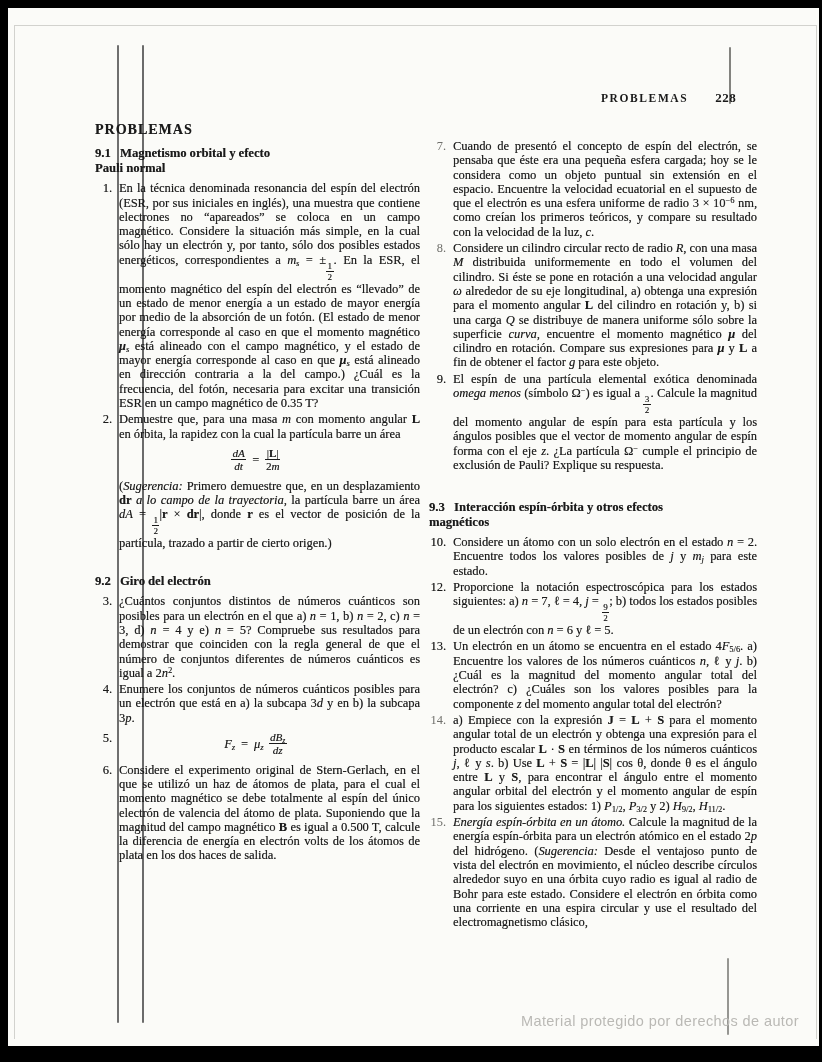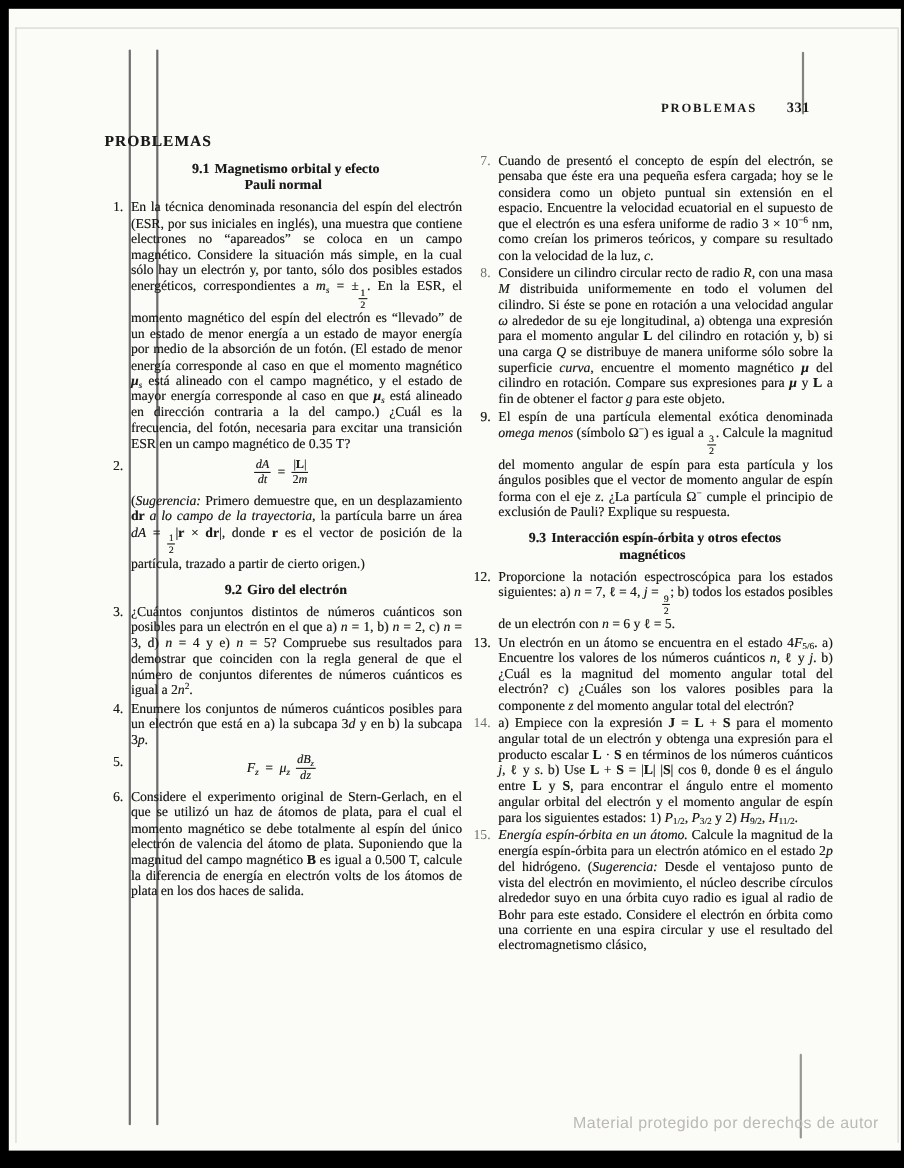--- a/index.html
+++ b/index.html
@@ -35,25 +35,25 @@
   }
   .col-left{left:95px;top:123px;}
   .col-right{left:429px;top:139px;width:328px;}
 
   .problems-title{
     font-size:14px;font-weight:bold;letter-spacing:1px;
     margin:0 0 9px 0;text-align:left;
   }
   .section-head{
     font-weight:bold;font-size:12.6px;line-height:15px;
-    text-align:center;margin:0 0 5px 0;
+    text-align:left;margin:0 0 5px 0;
   }
   .section-head .snum{display:inline-block;width:25px;}
-  .sec-92{margin-top:9px;}
-  .sec-93{margin-top:10px;}
+  .sec-92{margin-top:24px;}
+  .sec-93{margin-top:28px;}
 
   .prob{position:relative;padding-left:24px;margin:0 0 2px 0;}
   .pnum{position:absolute;left:0;top:0;width:17px;text-align:right;}
   .pnum.light{color:#6f6f6b;text-shadow:none;}
   .ptext{display:block;}
 
   .eqline{
     display:flex;align-items:center;justify-content:center;gap:5px;
     margin:6px 28px 6px 0;font-size:12.4px;text-align:center;
   }
@@ -89,21 +89,21 @@
 <div class="edge" style="left:14px;top:25px;width:802px;height:1px;"></div>
 <div class="edge" style="left:816px;top:25px;width:1px;height:1014px;"></div>
 
 <div class="fold" style="left:117px;top:45px;height:978px;background:#4c4c4c;opacity:.8;"></div>
 <div class="fold" style="left:142px;top:45px;height:978px;background:#474747;opacity:.8;"></div>
 <div class="fold" style="left:729px;top:47px;height:57px;background:#6d6d6a;opacity:.85;"></div>
 <div class="fold" style="left:727px;top:958px;height:77px;background:#8b8b86;opacity:.9;"></div>
 
 <div class="running-head">
   <span class="running-title">PROBLEMAS</span>
-  <span class="page-number">331</span>
+  <span class="page-number">228</span>
 </div>
 
 <div class="col col-left">
 
   <div class="problems-title">PROBLEMAS</div>
 
   <div class="section-head">
     <span class="snum">9.1</span><span>Magnetismo orbital y efecto</span><br>
     <span>Pauli normal</span>
   </div>
@@ -111,20 +111,21 @@
   <div class="prob">
     <span class="pnum">1.</span>
     <span class="ptext">En la técnica denominada resonancia del espín del electrón (ESR, por sus iniciales en inglés), una muestra que contiene electrones no “apareados” se coloca en un campo magnético. Considere la situación más simple, en la cual sólo hay un electrón y, por tanto, sólo dos posibles estados energéticos, correspondientes a <i>m<sub>s</sub></i> = ±<span class="sf">
           <span class="n">1</span>
           <span class="d">2</span>
         </span>. En la ESR, el momento magnético del espín del electrón es “llevado” de un estado de menor energía a un estado de mayor energía por medio de la absorción de un fotón. (El estado de menor energía corresponde al caso en que el momento magnético <b><i>μ</i></b><sub><i>s</i></sub> está alineado con el campo magnético, y el estado de mayor energía corresponde al caso en que <b><i>μ</i></b><sub><i>s</i></sub> está alineado en dirección contraria a la del campo.) ¿Cuál es la frecuencia, del fotón, necesaria para excitar una transición ESR en un campo magnético de 0.35 T?</span>
   </div>
 
   <div class="prob">
     <span class="pnum">2.</span>
+    <span class="ptext">Demuestre que, para una masa <i>m</i> con momento angular <b>L</b> en órbita, la rapidez con la cual la partícula barre un área</span>
     <div class="eqline">
         <span class="sf">
           <span class="n"><i>dA</i></span>
           <span class="d"><i>dt</i></span>
         </span>
         <span class="rel">=</span>
         <span class="sf">
           <span class="n">|<b>L</b>|</span>
           <span class="d">2<i>m</i></span>
         </span>
@@ -187,20 +188,24 @@
           <span class="n">3</span>
           <span class="d">2</span>
         </span>. Calcule la magnitud del momento angular de espín para esta partícula y los ángulos posibles que el vector de momento angular de espín forma con el eje <i>z</i>. ¿La partícula Ω<sup>−</sup> cumple el principio de exclusión de Pauli? Explique su respuesta.</span>
   </div>
 
   <div class="section-head sec-93">
     <span class="snum">9.3</span><span>Interacción espín-órbita y otros efectos</span><br>
     <span>magnéticos</span>
   </div>
 
+  <div class="prob">
+    <span class="pnum">10.</span>
+    <span class="ptext">Considere un átomo con un solo electrón en el estado <i>n</i> = 2. Encuentre todos los valores posibles de <i>j</i> y <i>m<sub>j</sub></i> para este estado.</span>
+  </div>
 
 
   <div class="prob">
     <span class="pnum">12.</span>
     <span class="ptext">Proporcione la notación espectroscópica para los estados siguientes: a) <i>n</i> = 7, ℓ = 4, <i>j</i> = <span class="sf">
           <span class="n">9</span>
           <span class="d">2</span>
         </span>; b) todos los estados posibles de un electrón con <i>n</i> = 6 y ℓ = 5.</span>
   </div>
 

